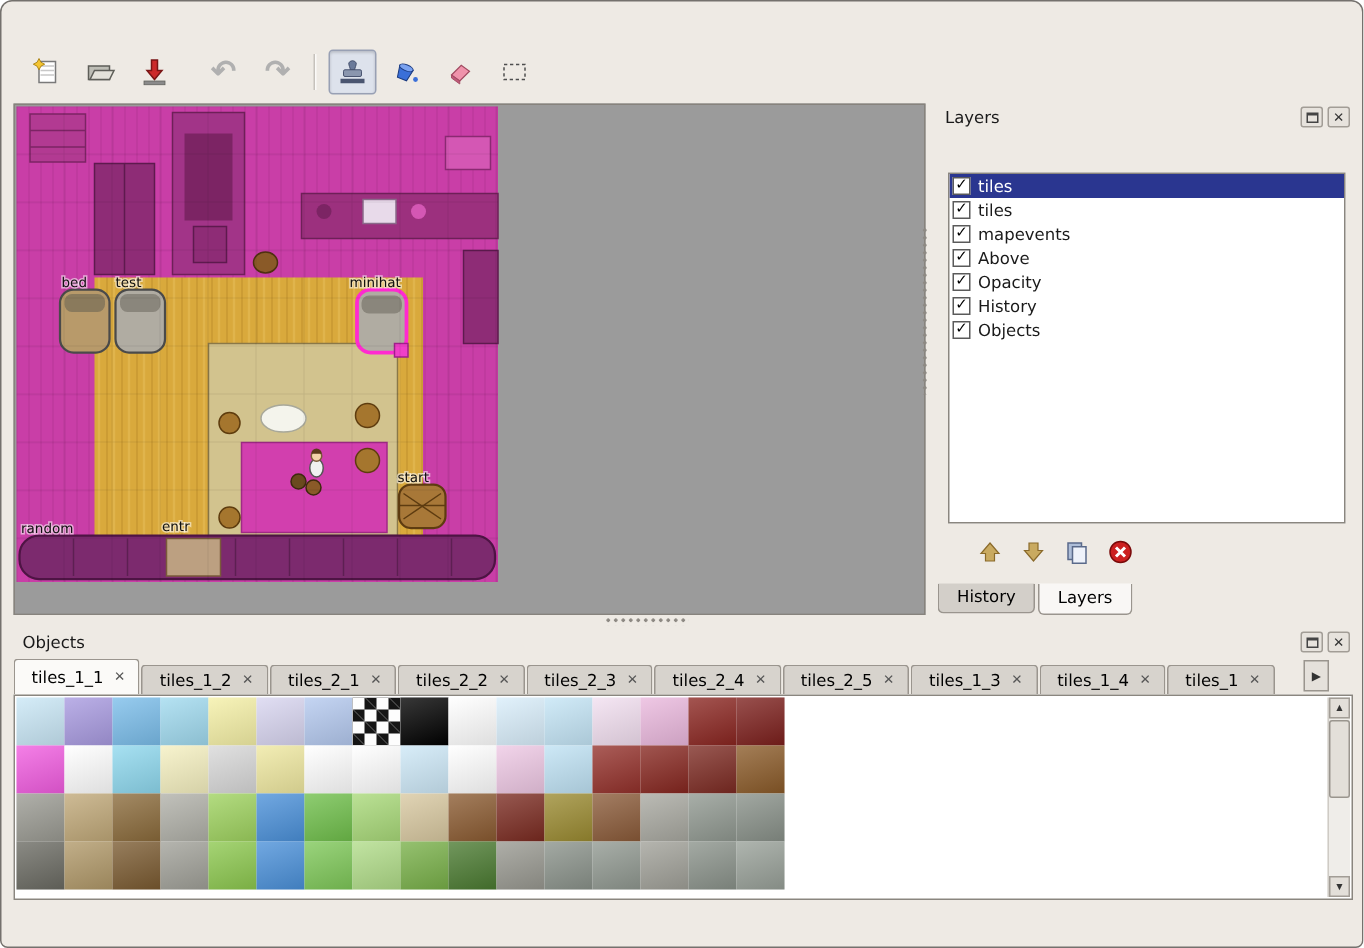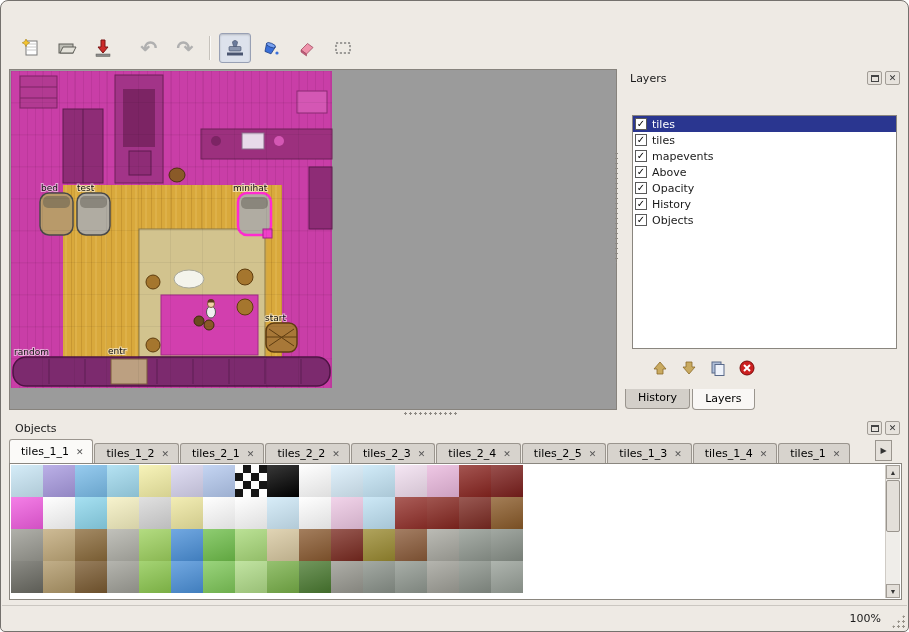--- a/index.html
+++ b/index.html
@@ -61,21 +61,21 @@
   .layer-btns { position:absolute; left:26px; top:286px; height:26px; display:flex; align-items:center; gap:5px; }
   .lbtn { width:24px; height:24px; display:flex; align-items:center; justify-content:center; background:transparent; border:none; padding:0; }
 
   .bottom-tabs { position:absolute; left:3px; bottom:0; display:flex; align-items:flex-start; gap:2px; }
   .btab { font-size:11px; padding:2px 12px 4px; background:#d3cfc9; border:1px solid #9a958e; border-top:none;
     border-radius:0 0 4px 4px; font-family:inherit; }
   .btab.active { background:#f9f7f5; padding-top:3px; }
 
   
   .tilesets-dock { position:absolute; left:6px; top:418px; width:897px; height:183px; }
-  .tileset-tabs { position:absolute; left:2px; right:12px; top:18px; height:26px; display:flex; align-items:flex-end;
+  .tileset-tabs { position:absolute; left:2px; right:18px; top:18px; height:26px; display:flex; align-items:flex-end;
     overflow:hidden; padding-right:18px; }
   .ttab { display:flex; align-items:center; gap:7px; padding:0 9px 0 11px; height:20px; font-size:11px;
     background:#d7d3cd; border:1px solid #9a958e; border-bottom:none; border-radius:3px 3px 0 0;
     margin-right:1px; white-space:nowrap; flex:none; font-family:inherit; }
   .ttab.active { background:#fbfaf8; height:24px; }
   .tab-close { font-size:9px; color:#555; }
   .tab-scroll { position:absolute; right:0; bottom:2px; width:17px; height:21px; background:#e5e1db;
     border:1px solid #9a958e; font-size:8px; color:#333; display:flex; align-items:center; justify-content:center; padding:0; }
   .tileset-body { position:absolute; left:2px; right:2px; top:44px; bottom:2px; background:#fff; border:1px solid #8a867f; overflow:hidden; }
   .tileset-grid { position:absolute; left:1px; top:1px; width:512px; display:flex; flex-wrap:wrap; }
@@ -458,18 +458,14 @@
             <span>▲</span>
           </button>
         <div class="sb-thumb"></div>
         <button class="sb-btn sb-down">
             <span>▼</span>
           </button>
       </div>
     </div>
   </div>
 
-  <div class="statusbar">
-    <span>100%</span>
-    <div class="resize-grip"></div>
-  </div>
 
 </div>
 
 </body></html>

